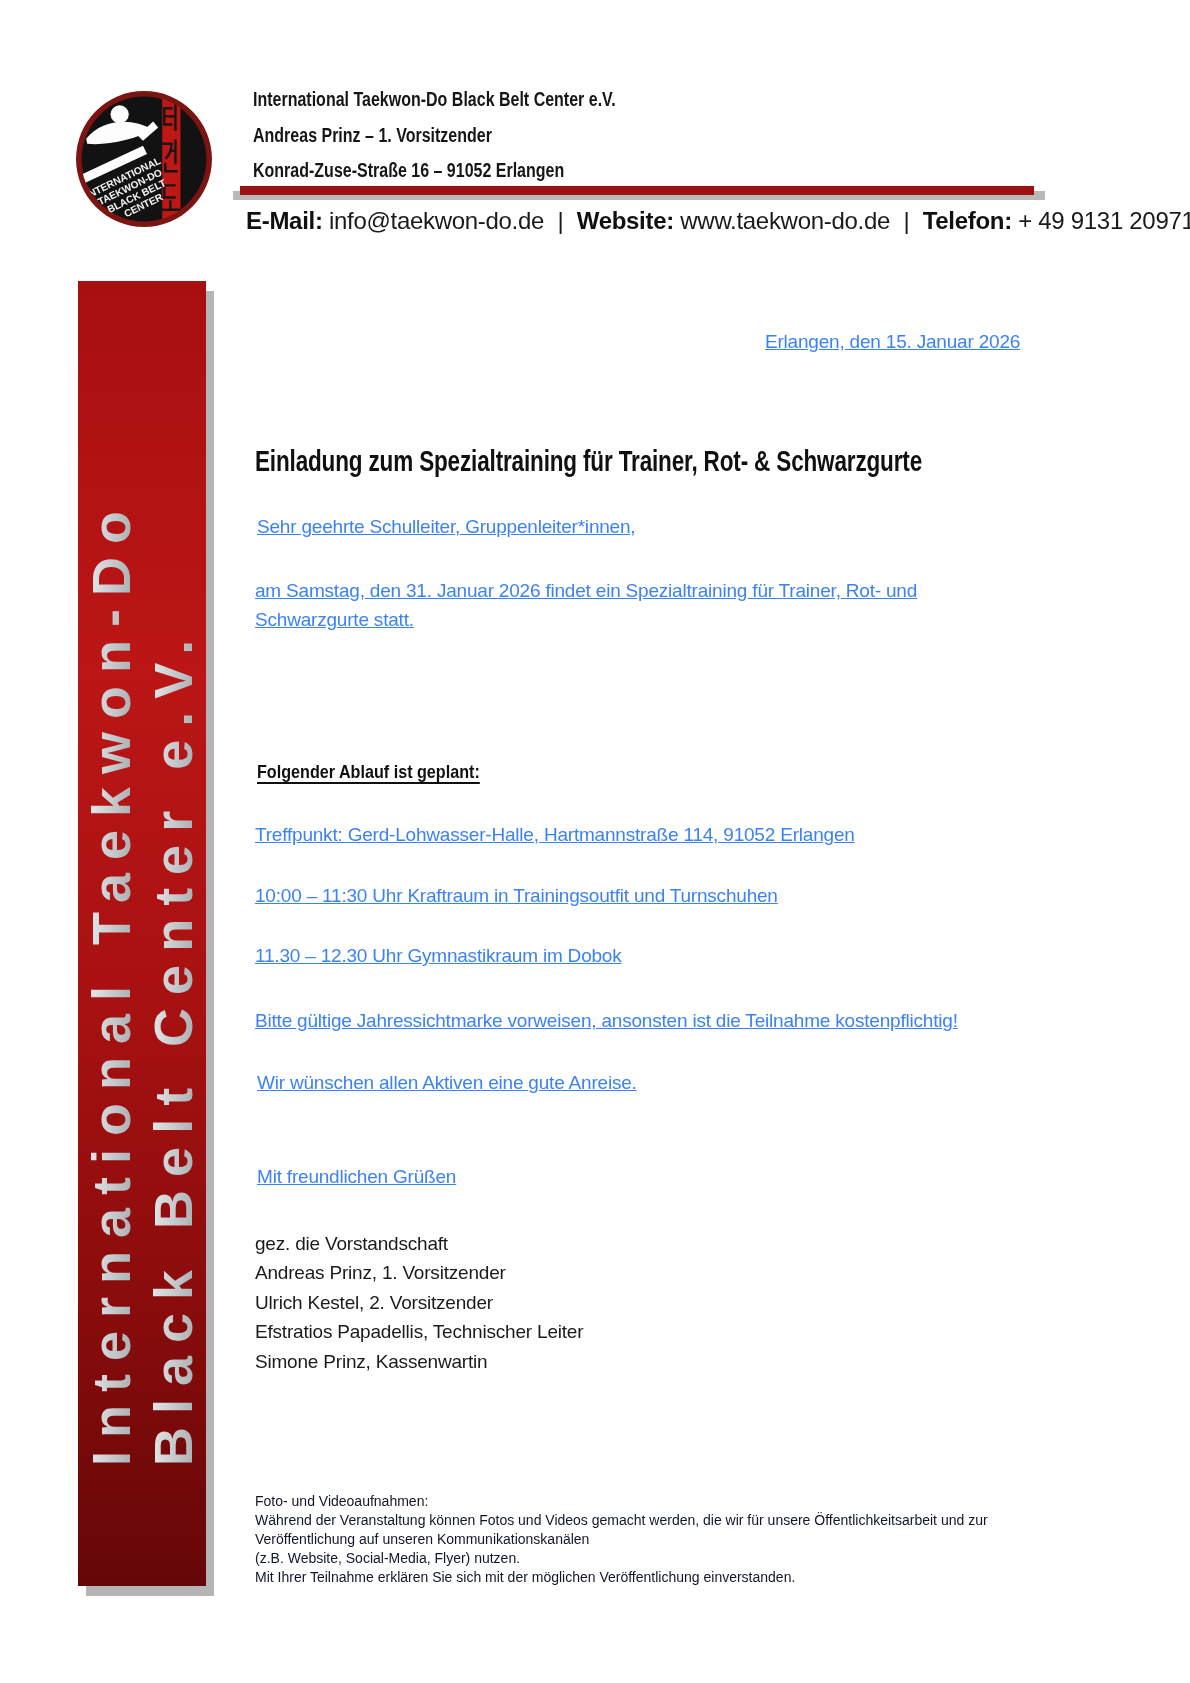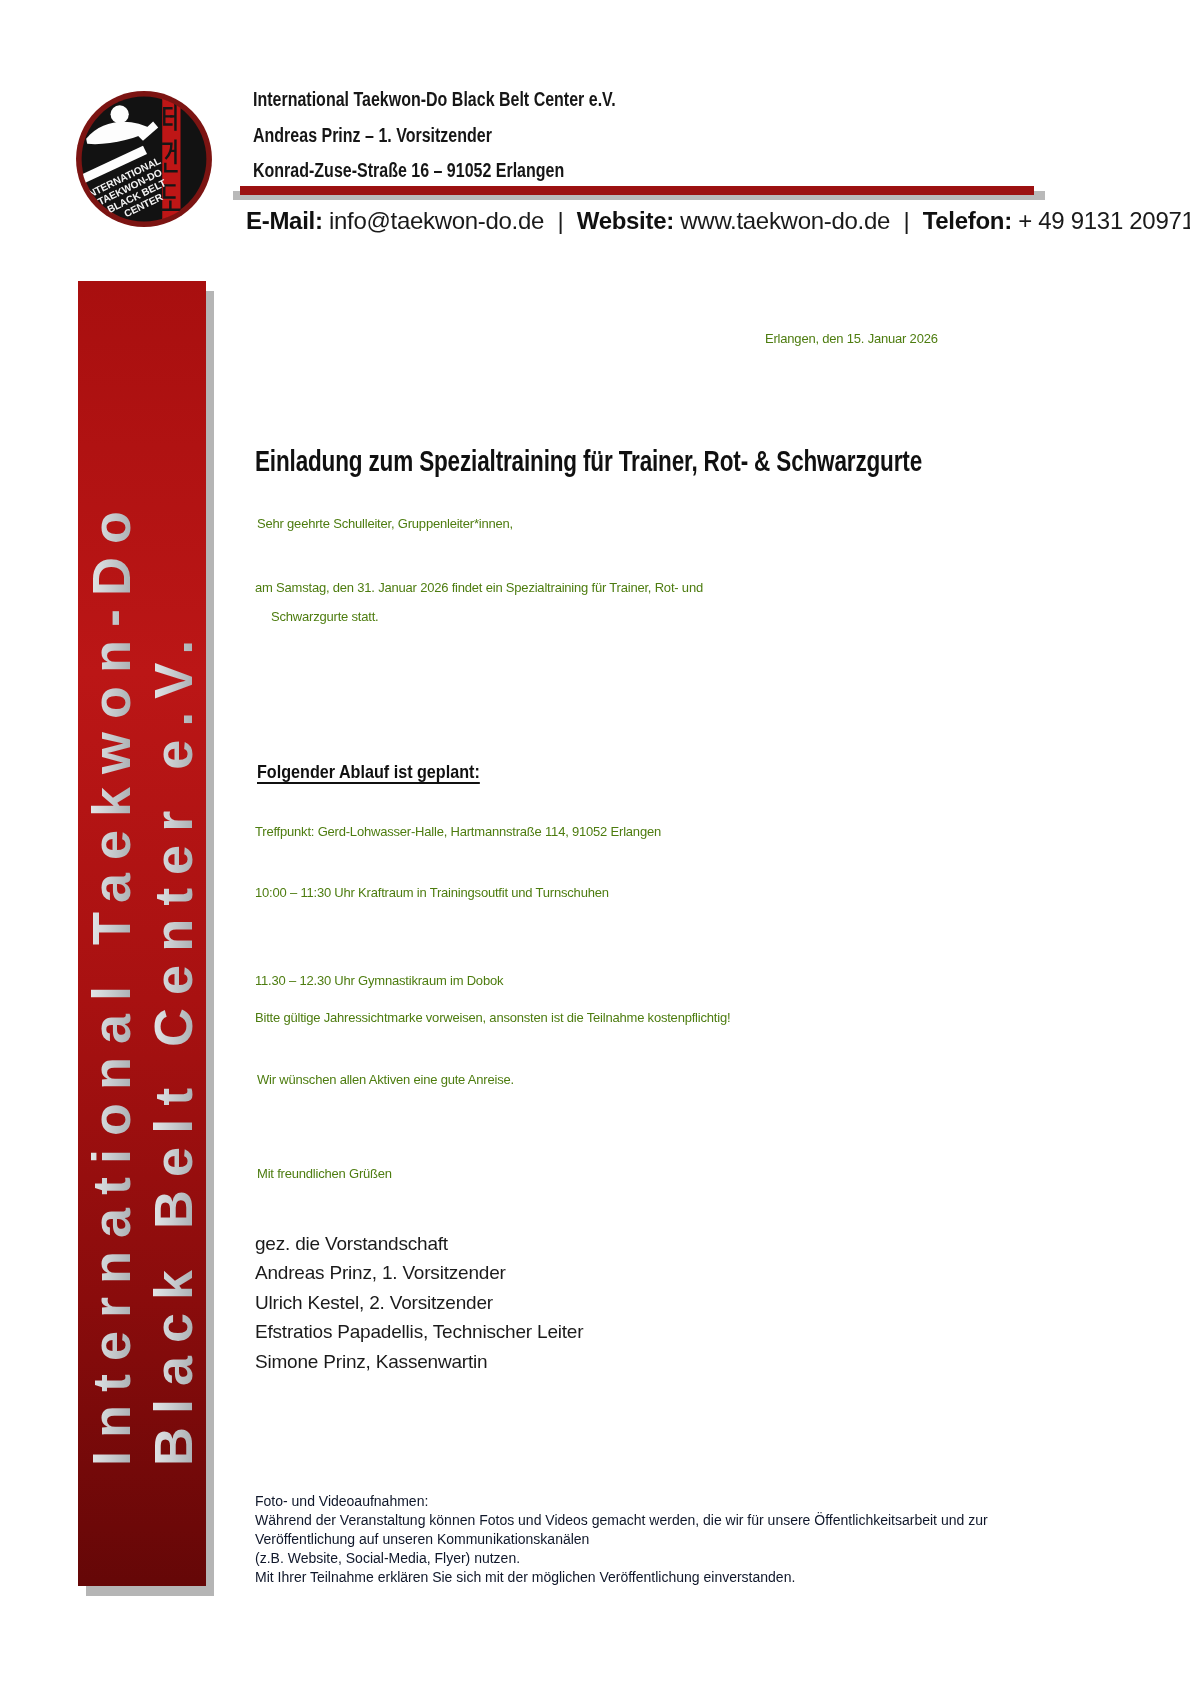--- a/index.html
+++ b/index.html
@@ -20,33 +20,33 @@
   
   #banner-shadow{left:86px;top:291px;width:128px;height:1305px;background:#b5b5b5;}
   #banner{left:78px;top:281px;width:128px;height:1305px;
           background:linear-gradient(180deg,#a80f0f 0%,#bb1616 30%,#a81111 55%,#8a0c0c 78%,#650707 100%);}
   #banner-text{left:80px;top:1466px;transform:rotate(-90deg);transform-origin:0 0;
                width:1100px;font-weight:bold;font-size:54px;line-height:62px;letter-spacing:13px;}
   #banner-text div{background:linear-gradient(180deg,#f0f2f3 0%,#ccd0d3 45%,#9da2a6 100%);
                    -webkit-background-clip:text;background-clip:text;color:transparent;}
 
   
-  .body-line{font-size:13px;letter-spacing:-0.2px;color:#4d7c0f;}
+  .body-line{font-size:19px;letter-spacing:-0.2px;color:#3b82f6;text-decoration:underline;}
   #date-line{left:765px;top:331px;}
   #subject-line{left:255px;top:444px;font-size:30px;font-weight:bold;color:#101010;
                 transform:scaleX(0.75);transform-origin:0 0;letter-spacing:-0.2px;}
   #salutation{left:257px;top:516px;}
   #intro-1{left:255px;top:580px;}
-  #intro-2{left:255px;top:609px;margin-left:16px;}
+  #intro-2{left:255px;top:609px;}
   #schedule-heading{left:257px;top:761px;font-size:19px;font-weight:bold;color:#101010;
                     text-decoration:underline;text-decoration-thickness:2px;text-underline-offset:4px;
                     transform:scaleX(0.85);transform-origin:0 0;}
   #schedule-0{left:255px;top:824px;text-align:right;}
   #schedule-1{left:255px;top:885px;text-align:center;}
-  #schedule-2{left:255px;top:945px;margin-top:28px;}
+  #schedule-2{left:255px;top:945px;}
   #notice-line{left:255px;top:1010px;}
   #wish-line{left:257px;top:1072px;}
   #closing-line{left:257px;top:1166px;}
   #signature-block{left:255px;top:1229px;font-size:19px;letter-spacing:-0.2px;line-height:29.4px;color:#1b1b1b;}
   #footer-block{left:255px;top:1492px;font-size:14px;line-height:19.1px;color:#0f172a;}
 </style>
 </head>
 <body>
 
 <div id="page">

